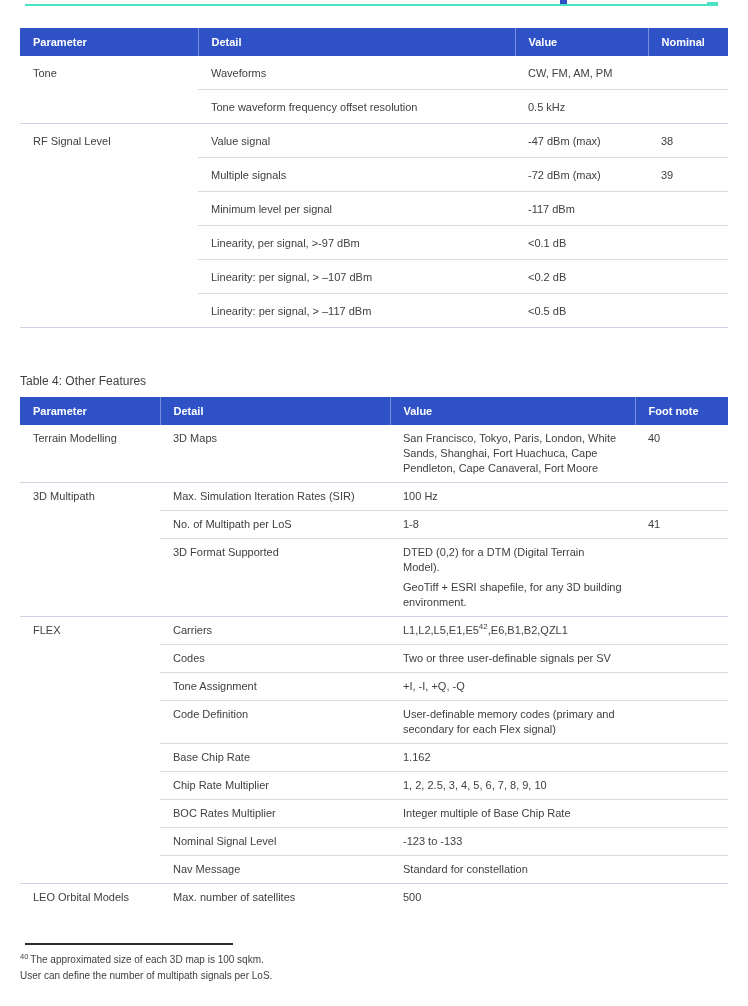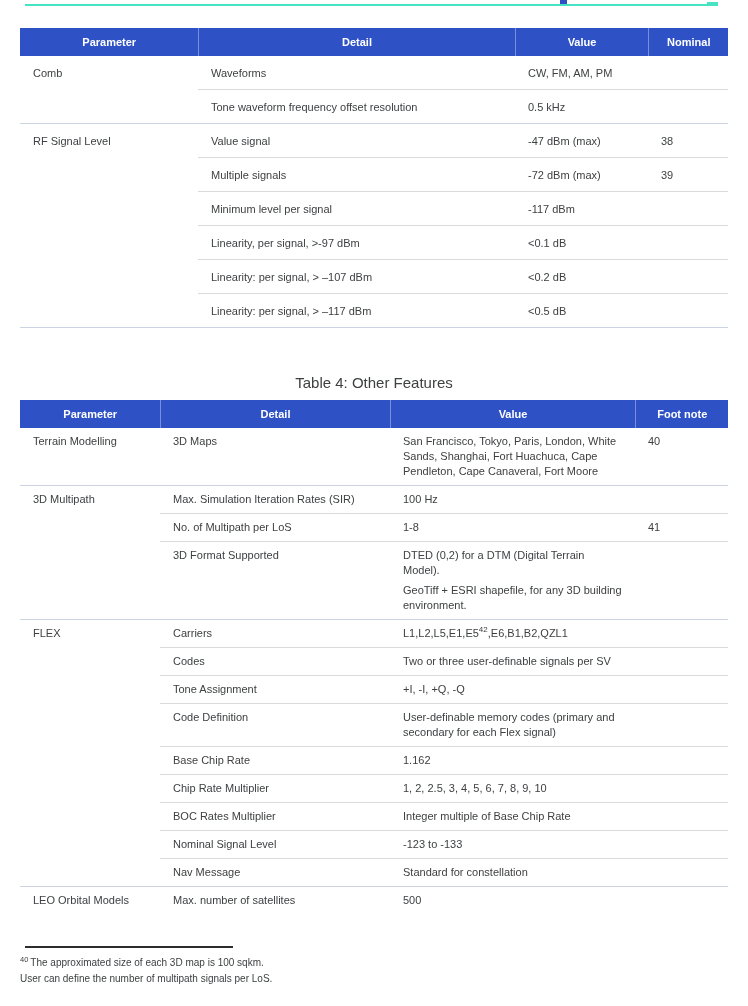--- a/index.html
+++ b/index.html
@@ -9,42 +9,42 @@
     -webkit-font-smoothing:antialiased;
   }
   .top-clip{position:absolute;left:560px;top:0;width:7px;height:4px;background:#2e52c6;}
   .top-rule{position:absolute;left:25px;top:4px;width:693px;height:2px;background:#47e3c2;}
   .top-rule .cap{position:absolute;right:0;top:-2px;width:11px;height:4px;background:#47e3c2;}
 
   .content{position:absolute;left:20px;top:28px;width:708px;}
 
   table.spec{border-collapse:collapse;table-layout:fixed;width:708px;}
   table.spec th{
-    background:#2e52c6;color:#ffffff;text-align:center;
+    background:#2e52c6;color:#ffffff;text-align:left;
     font-size:11px;font-weight:bold;padding:8px 12px 8px 13px;
     border-left:1px solid rgba(255,255,255,0.35);
   }
   table.spec th:first-child{border-left:none;}
   table.spec td{
     font-size:11px;vertical-align:top;word-wrap:break-word;
   }
   .t1 td{padding:10px 12px 9px 13px;line-height:14px;}
   .t2 td{padding:6px 12px 6px 13px;line-height:15px;}
 
   table.spec td{border-top:1px solid #dadada;}
   table.spec tr.group-start td{border-top:1px solid #ccd3e2;}
   table.spec tbody tr:first-child td{border-top:none;}
   table.t1{border-bottom:1px solid #ccd3e2;}
 
   td.param{color:#3e4042;}
   td sup{font-size:8px;line-height:0;}
   .vline + .vline{margin-top:5px;}
 
   .caption{
-    margin:46px 0 9px 0;text-align:center;font-size:15px;color:#3e4042;
+    margin:46px 0 9px 0;text-align:left;font-size:12px;color:#3e4042;
   }
 
   .fn-sep{margin:32px 0 4px 5px;width:208px;height:2px;background:#2c2c2c;}
   .footnotes{font-size:10px;line-height:16px;color:#3e4042;}
   .footnotes .fn sup{font-size:7.5px;margin-right:2px;}
 </style>
 </head>
 <body>
 
 <div class="top-clip"></div>
@@ -64,21 +64,21 @@
     <thead>
         <tr>
           <th>Parameter</th>
           <th>Detail</th>
           <th>Value</th>
           <th>Nominal</th>
         </tr>
       </thead>
     <tbody>
         <tr class="group-start">
-          <td class="param" rowspan="2">Comb</td>
+          <td class="param" rowspan="2">Tone</td>
           <td class="detail">Waveforms</td>
           <td class="value">CW, FM, AM, PM</td>
           <td class="fn"></td>
         </tr>
         <tr>
           <td class="detail">Tone waveform frequency offset resolution</td>
           <td class="value">0.5 kHz</td>
           <td class="fn"></td>
         </tr>
         <tr class="group-start">

